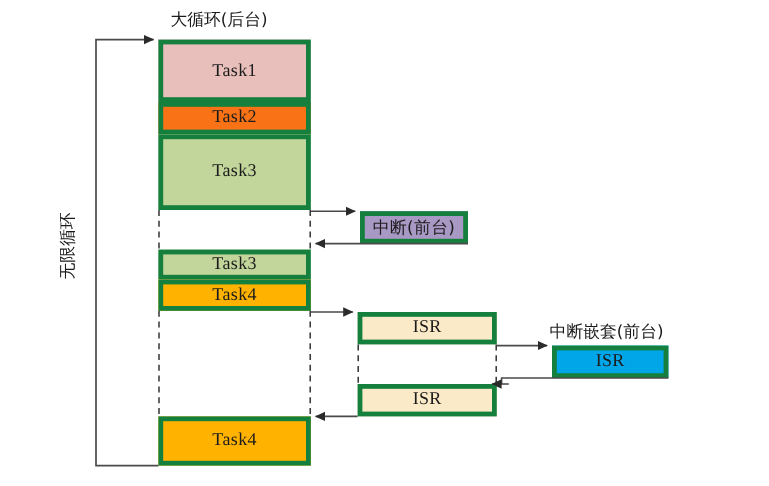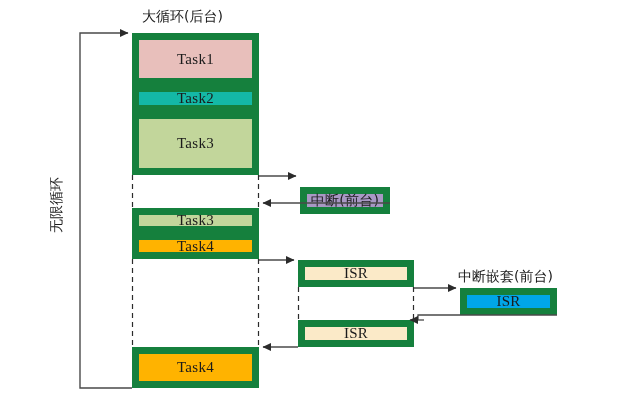--- a/index.html
+++ b/index.html
@@ -9,21 +9,21 @@
     font-family:"Liberation Serif","DejaVu Serif",serif;
     overflow:hidden;
     position:relative;
   }
   #diagram{
     position:absolute;left:0;top:0;width:641px;height:405px;
   }
   .box{
     position:absolute;
     box-sizing:border-box;
-    border:7px solid #15803d;
+    border:4px solid #15803d;
     display:flex;align-items:center;justify-content:center;
     font-size:15px;
     color:#1b1b1b;
     letter-spacing:0.3px;
     white-space:nowrap;
   }
   .lbl{
     position:absolute;
     font-size:15px;
     color:#1b1b1b;
@@ -50,31 +50,31 @@
 <div id="diagram">
 
   <div class="lbl cjk" style="left:142px;top:8px;">大循环(后台)</div>
 
   <div class="lbl cjk" style="left:443px;top:268px;margin-left:15px;">中断嵌套(前台)</div>
 
   <div class="vlabel" style="left:57px;top:205px;width:70px;text-align:center;margin-left:-35px;margin-top:-9px;">无限循环</div>
 
   <div class="box" style="left:132px;top:33px;width:127px;height:52px;background:#e8bfbb;">Task1</div>
 
-  <div class="box" style="left:132px;top:85px;width:127px;height:27px;background:#14b8a6;">Task2</div>
+  <div class="box" style="left:132px;top:85px;width:127px;height:27px;background:#f97316;">Task2</div>
 
   <div class="box" style="left:132px;top:112px;width:127px;height:63px;background:#c2d69b;">Task3</div>
 
   <div class="box" style="left:132px;top:208px;width:127px;height:25px;background:#c2d69b;">Task3</div>
 
   <div class="box" style="left:132px;top:233px;width:127px;height:26px;background:#ffb300;">Task4</div>
 
   <div class="box" style="left:132px;top:347px;width:127px;height:41px;background:#ffb300;">Task4</div>
 
-  <div class="box cjk" style="left:300px;top:176px;width:90px;height:27px;background:#a898c4;margin-top:11px;">中断(前台)</div>
+  <div class="box cjk" style="left:300px;top:176px;width:90px;height:27px;background:#a898c4;">中断(前台)</div>
 
   <div class="box" style="left:298px;top:260px;width:116px;height:27px;background:#fbeac8;">ISR</div>
 
   <div class="box" style="left:298px;top:320px;width:116px;height:27px;background:#fbeac8;">ISR</div>
 
   <div class="box" style="left:460px;top:288px;width:97px;height:27px;background:#00a6e8;">ISR</div>
 
   <svg class="overlay" viewBox="0 0 641 405" xmlns="http://www.w3.org/2000/svg">
     <defs>
       <marker id="ah" markerWidth="9" markerHeight="9" refX="8" refY="4.5" orient="auto" markerUnits="userSpaceOnUse">

